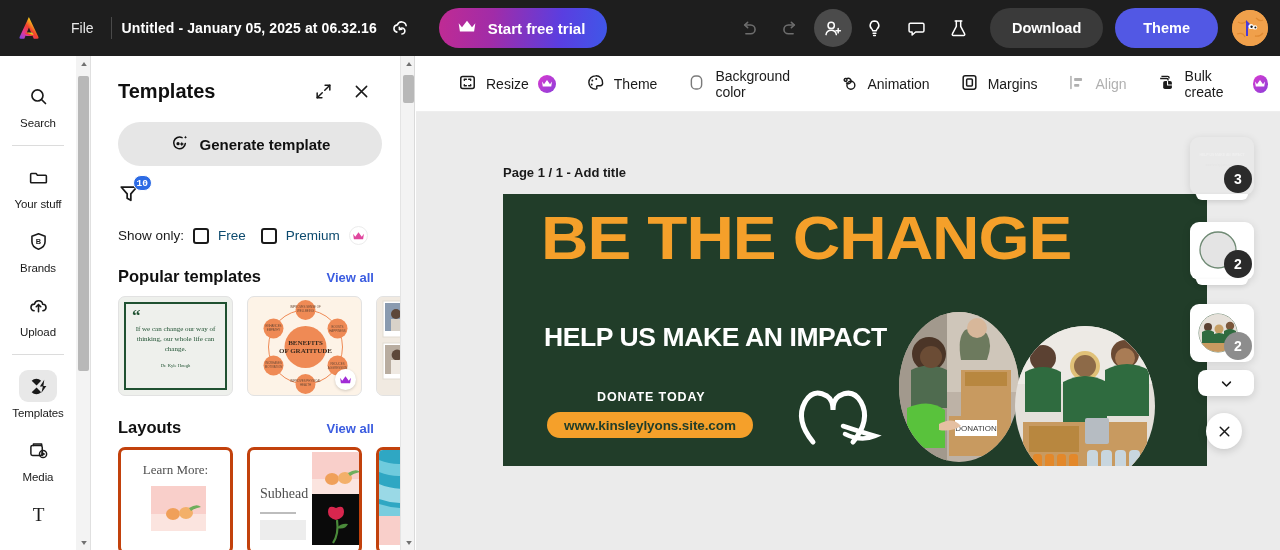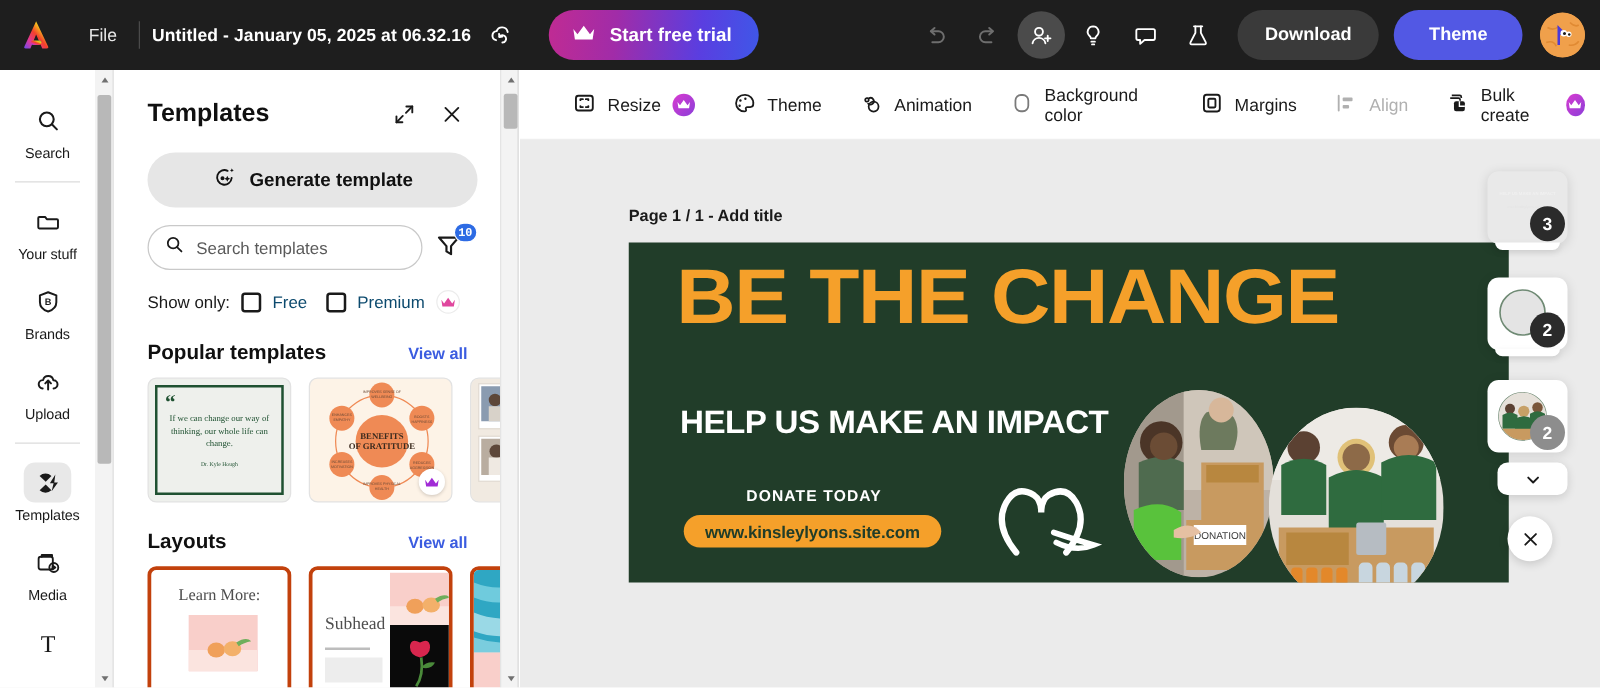--- a/index.html
+++ b/index.html
@@ -451,29 +451,20 @@
           <path d="M14.5 5.6 A7 7 0 1 0 18.4 12.5"></path>
           <circle cx="9.6" cy="12.8" r="1.05" fill="#111"></circle>
           <path d="M14.2 10.4 l.9 1.9 l1.9.9 l-1.9.9 l-.9 1.9 l-.9-1.9 l-1.9-.9 l1.9-.9z" fill="#111" stroke="none"></path>
           <path d="M18.6 3.2 l.6 1.3 l1.3.6 l-1.3.6 l-.6 1.3 l-.6-1.3 l-1.3-.6 l1.3-.6z" fill="#111" stroke="none"></path>
         </svg>
       </span>
       <span>Generate template</span>
     </button>
 
     <div class="search-row">
-      <div class="search-box">
-        <span>
-          <svg viewBox="0 0 24 24" width="17" height="17" fill="none" stroke="#1a1a1a" stroke-width="2" stroke-linecap="round">
-            <circle cx="10.6" cy="10.6" r="6"></circle>
-              <path d="M15 15 L20 20"></path>
-          </svg>
-        </span>
-        <input class="search-input" type="text" placeholder="Search templates" style="">
-      </div>
       <div class="filter-wrap">
         <svg viewBox="0 0 24 24" width="22" height="26" fill="none" stroke="#1a1a1a" stroke-width="1.9" stroke-linecap="round" stroke-linejoin="round">
           <path d="M3.5 5.5 h17 L14 13 v7 l-4-2.4 V13z"></path>
         </svg>
         <div class="filter-badge">10</div>
       </div>
     </div>
 
     <div class="showonly">
       <div class="so-label">Show only:</div>
@@ -667,36 +658,36 @@
           <circle cx="8" cy="9.4" r="1.2" fill="#1a1a1a" stroke="none"></circle>
           <circle cx="13" cy="7.6" r="1.2" fill="#1a1a1a" stroke="none"></circle>
           <circle cx="7.2" cy="14.6" r="1.2" fill="#1a1a1a" stroke="none"></circle>
         </svg>
       </span>
       <span>Theme</span>
     </div>
 
     <div class="etool">
       <span>
+        <svg viewBox="0 0 24 24" width="19" height="19" fill="none" stroke="#7a7a7a" stroke-width="1.8">
+          <rect x="5.5" y="3.8" width="13" height="16.4" rx="5.5"></rect>
+        </svg>
+      </span>
+      <span>Background color</span>
+    </div>
+
+    <div class="etool">
+      <span>
         <svg viewBox="0 0 24 24" width="19" height="19" fill="none" stroke="#1a1a1a" stroke-width="1.8" stroke-linecap="round">
           <circle cx="15" cy="15.5" r="5"></circle>
           <path d="M9.5 12.5 a3.4 3.4 0 1 0 1-5.6"></path>
           <path d="M7 7.5 a1.8 1.8 0 1 0 .1-.1"></path>
         </svg>
       </span>
       <span>Animation</span>
-    </div>
-
-    <div class="etool">
-      <span>
-        <svg viewBox="0 0 24 24" width="19" height="19" fill="none" stroke="#7a7a7a" stroke-width="1.8">
-          <rect x="5.5" y="3.8" width="13" height="16.4" rx="5.5"></rect>
-        </svg>
-      </span>
-      <span>Background color</span>
     </div>
 
     <div class="etool">
       <span>
         <svg viewBox="0 0 24 24" width="19" height="19" fill="none" stroke="#1a1a1a" stroke-width="1.9">
           <rect x="4" y="3.6" width="16" height="16.8" rx="2.6"></rect>
           <rect x="8.4" y="7.6" width="7.2" height="8.8" rx="1.2"></rect>
         </svg>
       </span>
       <span>Margins</span>

